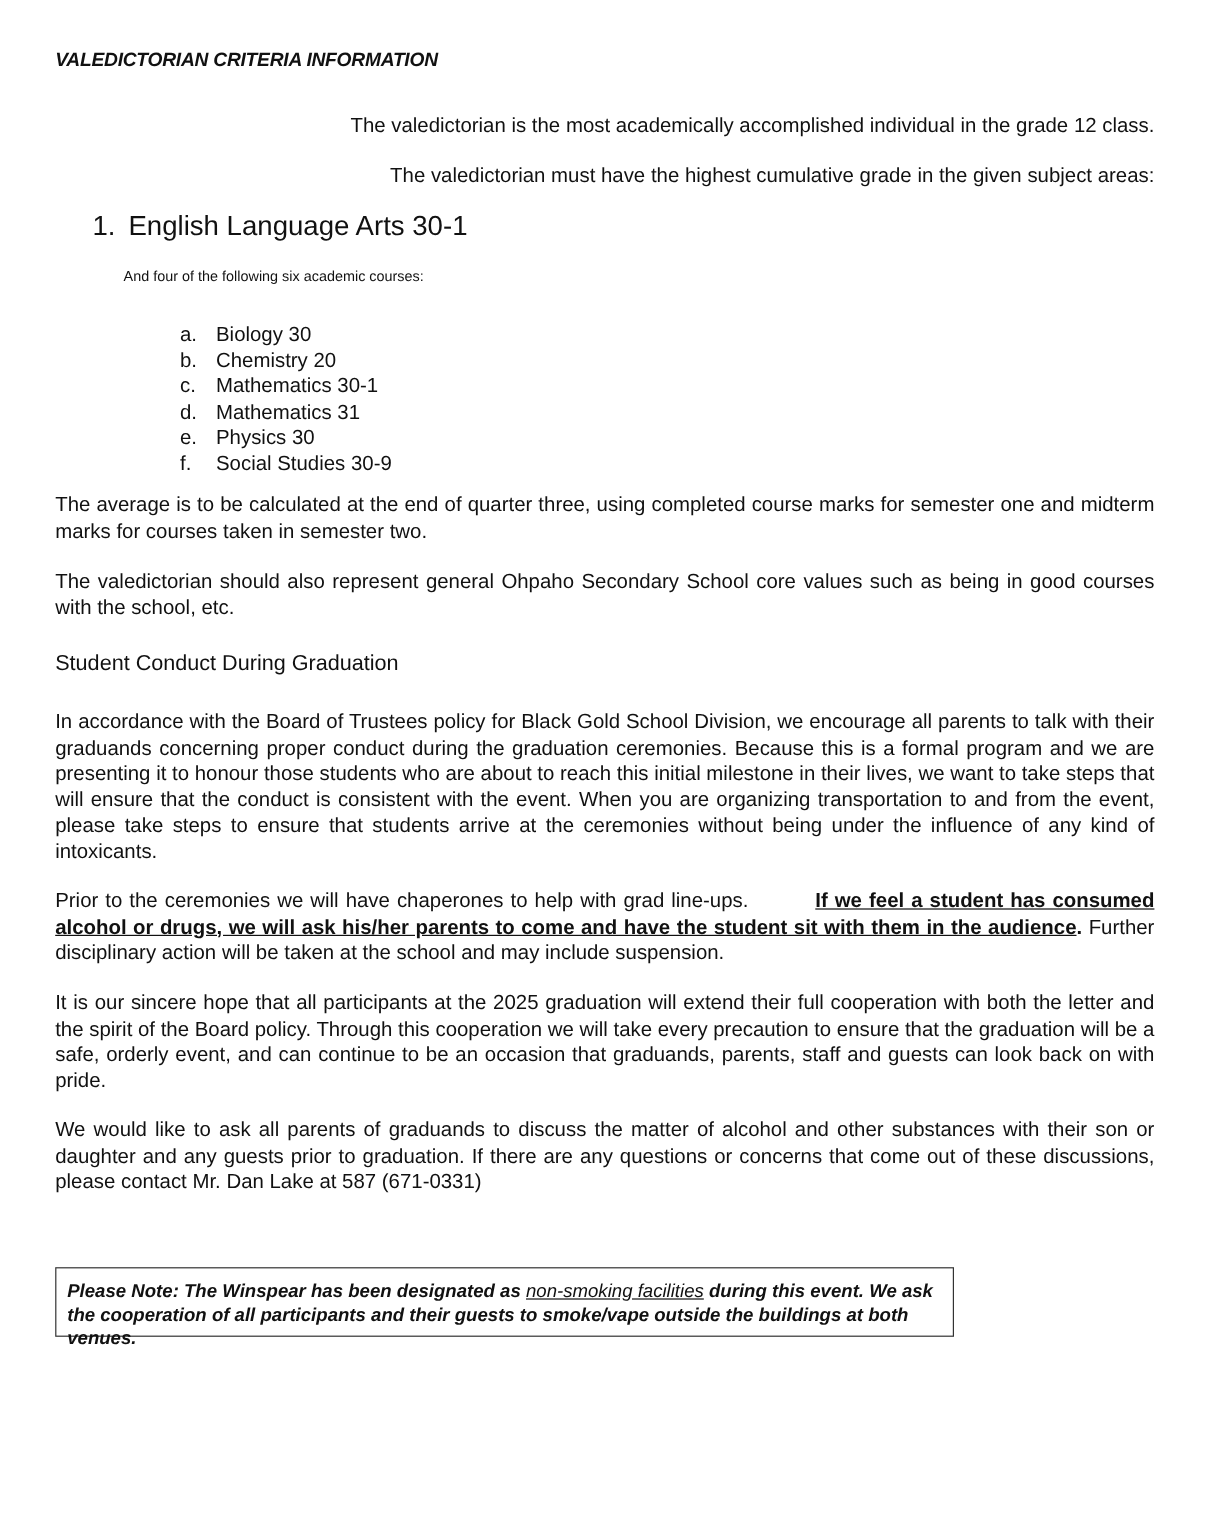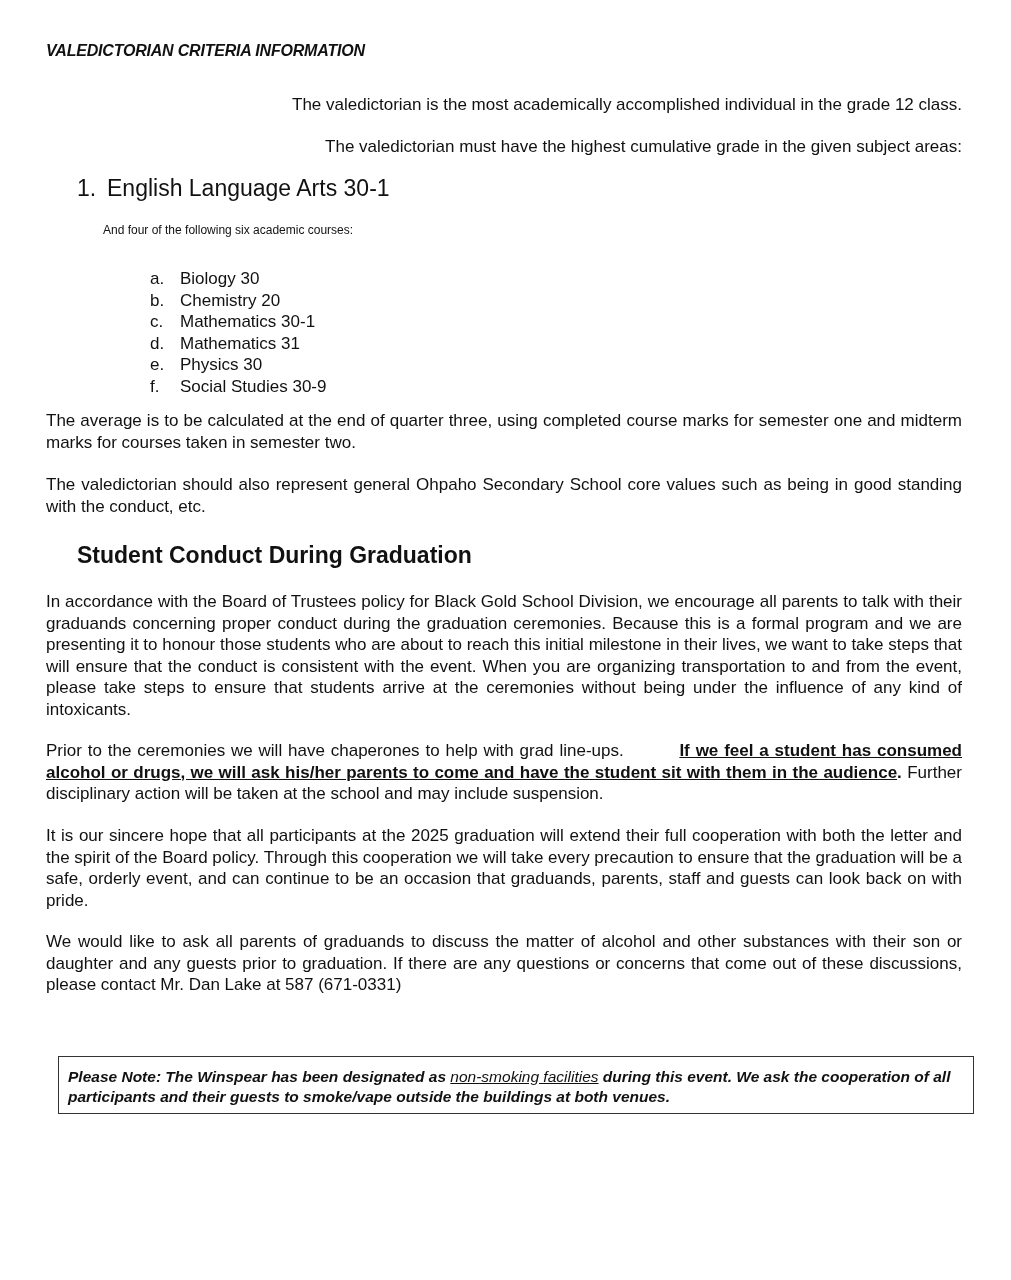--- a/index.html
+++ b/index.html
@@ -19,25 +19,25 @@
   }
   .p.nojust { text-align: right; white-space: nowrap; }
   .num-item { position: absolute; left: 31px; top: 178px; font-size: 23px; line-height: 21.5px; white-space: nowrap; }
   .num-item .marker { display: inline-block; width: 30px; }
   .sub-intro { position: absolute; left: 57px; top: 220px; font-size: 12px; line-height: 21.5px; white-space: nowrap; }
   .alpha-list { position: absolute; left: 92px; top: 256px; margin: 12px; padding: 0; list-style: none; }
   .alpha-list li { font-size: 17px; line-height: 21.5px; white-space: nowrap; }
   .alpha-list .marker { display: inline-block; width: 30px; }
   .h2 {
     position: absolute; left: 0; top: 542px;
-    font-size: 23px; font-weight: bold; white-space: nowrap; margin-left: 31px;
+    font-size: 18px; font-weight: normal; white-space: nowrap;
   }
   .bold-u { font-weight: bold; text-decoration: underline; margin-left: 44px; }
   .note-box {
-    position: absolute; left: 12px; top: 1056px; width: 916px; height: 58px;
+    position: absolute; left: 0; top: 1056px; width: 749px; height: 58px;
     border: 1.5px solid #333; box-sizing: border-box;
     padding: 10px 9px; font-size: 15.5px; line-height: 19.5px;
     font-weight: bold; font-style: italic;
   }
   .note-box .u { text-decoration: underline; font-weight: normal; }
 </style>
 </head>
 <body>
 
 <div class="page">
@@ -58,21 +58,21 @@
     <li><span class="marker">a.</span><span>Biology 30</span></li>
     <li><span class="marker">b.</span><span>Chemistry 20</span></li>
     <li><span class="marker">c.</span><span>Mathematics 30-1</span></li>
     <li><span class="marker">d.</span><span>Mathematics 31</span></li>
     <li><span class="marker">e.</span><span>Physics 30</span></li>
     <li><span class="marker">f.</span><span>Social Studies 30-9</span></li>
   </ul>
 
   <div class="p" style="top:410px;">The average is to be calculated at the end of quarter three, using completed course marks for semester one and midterm marks for courses taken in semester two.</div>
 
-  <div class="p" style="top:474px;">The valedictorian should also represent general Ohpaho Secondary School core values such as being in good standing with the conduct, etc.</div>
+  <div class="p" style="top:474px;">The valedictorian should also represent general Ohpaho Secondary School core values such as being in good courses with the school, etc.</div>
 
   <div class="h2">Student Conduct During Graduation</div>
 
   <div class="p" style="top:591px;">In accordance with the Board of Trustees policy for Black Gold School Division, we encourage all parents to talk with their graduands concerning proper conduct during the graduation ceremonies. Because this is a formal program and we are presenting it to honour those students who are about to reach this initial milestone in their lives, we want to take steps that will ensure that the conduct is consistent with the event. When you are organizing transportation to and from the event, please take steps to ensure that students arrive at the ceremonies without being under the influence of any kind of intoxicants.</div>
 
   <div class="p" style="top:740px;"><span style="white-space:pre-wrap;">Prior to the ceremonies we will have chaperones to help with grad line-ups.  </span><span class="bold-u">If we feel a student has consumed alcohol or drugs, we will ask his/her parents to come and have the student sit with them in the audience</span><span style="font-weight:bold;">.</span><span> Further disciplinary action will be taken at the school and may include suspension.</span></div>
 
   <div class="p" style="top:825px;">It is our sincere hope that all participants at the 2025 graduation will extend their full cooperation with both the letter and the spirit of the Board policy. Through this cooperation we will take every precaution to ensure that the graduation will be a safe, orderly event, and can continue to be an occasion that graduands, parents, staff and guests can look back on with pride.</div>
 
   <div class="p" style="top:931px;">We would like to ask all parents of graduands to discuss the matter of alcohol and other substances with their son or daughter and any guests prior to graduation. If there are any questions or concerns that come out of these discussions, please contact Mr. Dan Lake at 587 (671-0331)</div>

